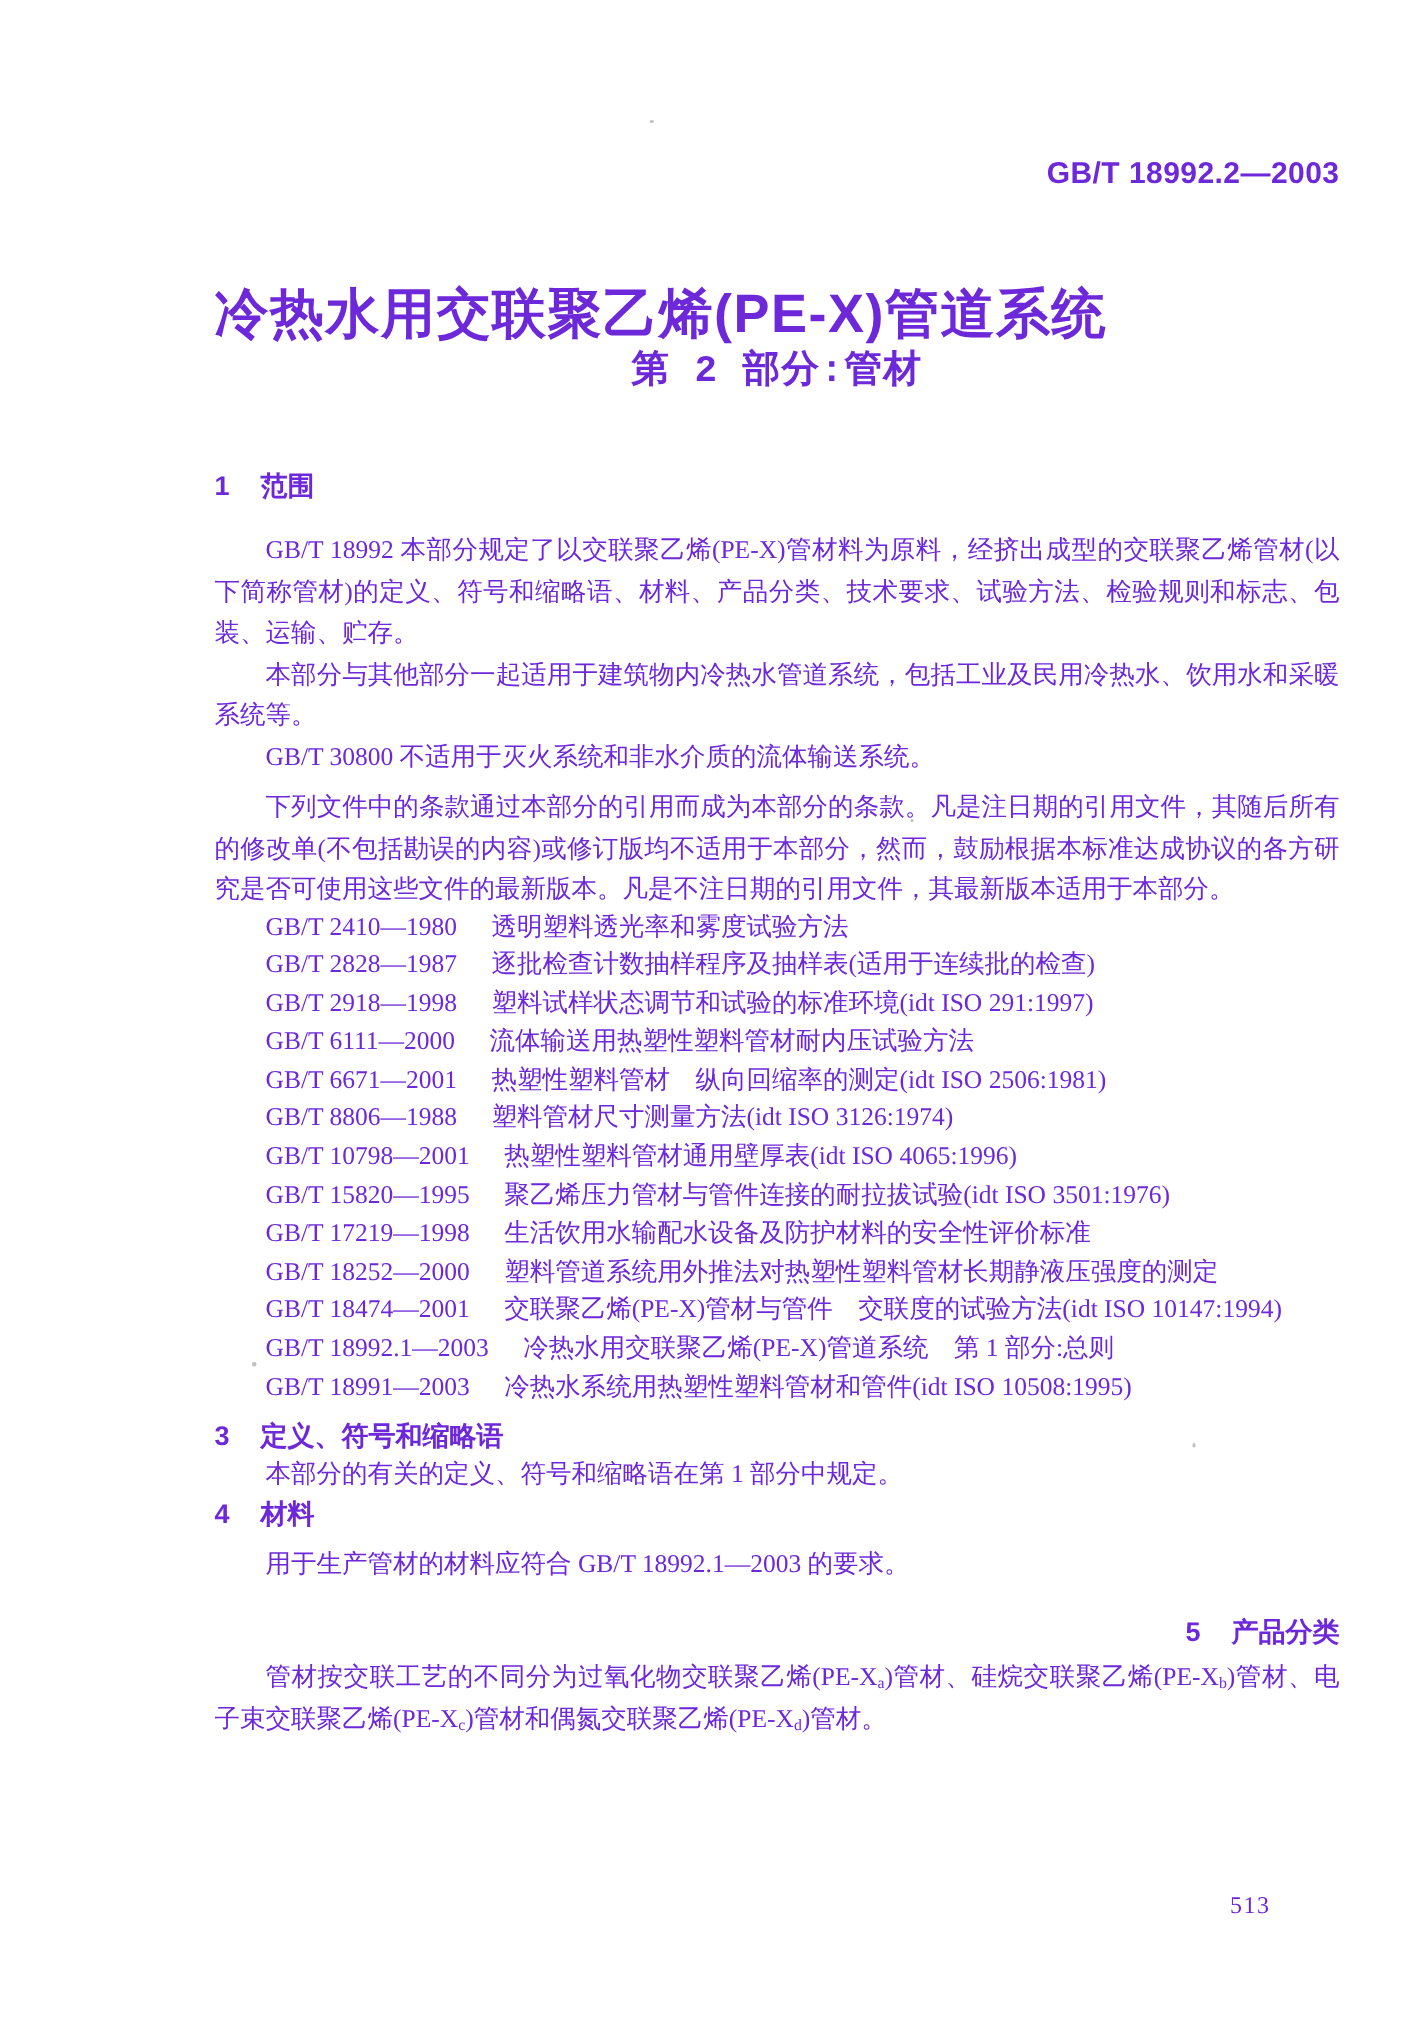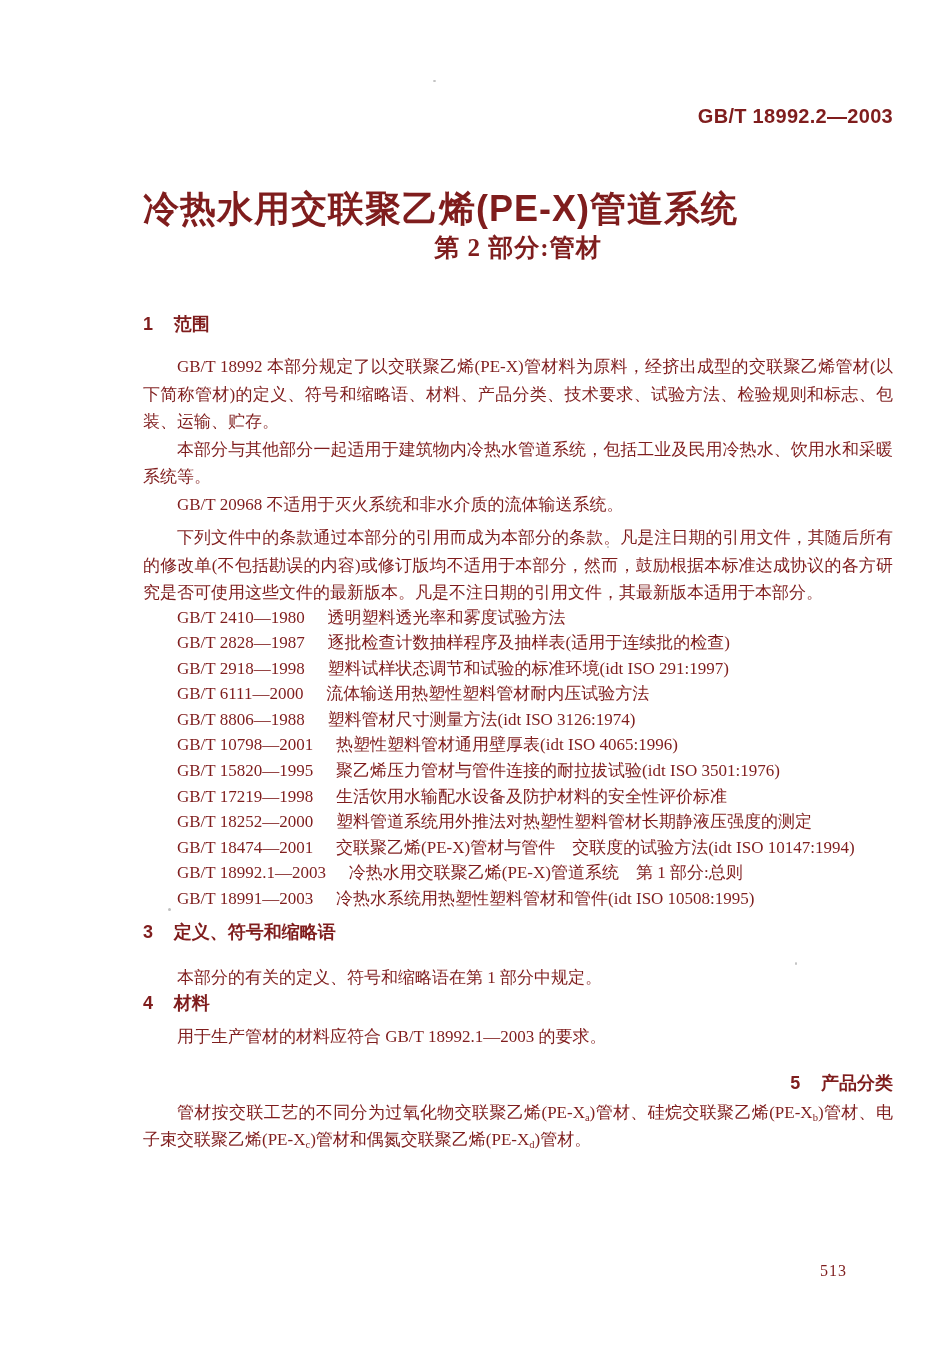--- a/index.html
+++ b/index.html
@@ -2,21 +2,21 @@
 <html lang="zh"><head>
 <meta charset="utf-8">
 <style>
   html,body{margin:0;padding:0;background:#e8e8e8;}
   .page{
     position:relative;
     width:950px;height:1348px;
     background:#ffffff;
     margin:0 auto;
     overflow:hidden;
-    color:#7f1d1d;
+    color:#6d28d9;
     font-family:"Liberation Serif","DejaVu Serif",serif;
   }
   .content{
     position:absolute;
     left:143px;top:0;
     width:750px;
   }
   .doc-number{
     margin-top:104px;
     text-align:right;
@@ -31,21 +31,21 @@
     text-align:left;
     font-family:"Liberation Sans","DejaVu Sans",sans-serif;
     font-weight:700;
     font-size:36px;
     line-height:34px;
     letter-spacing:1px;
   }
   .title-line2{
     margin-top:6px;
     text-align:center;
-    font-family:Liberation Serif, serif;
+    font-family:Liberation Mono, monospace;
     font-weight:700;
     font-size:25px;
     line-height:32px;
     letter-spacing:1px;
   }
   .heading{
     font-family:"Liberation Sans","DejaVu Sans",sans-serif;
     font-weight:700;
     font-size:18px;
     line-height:24px;
@@ -64,21 +64,21 @@
   .mt-intro{margin-top:6px;}
   .refs{margin-top:-2px;}
   .ref{
     padding-left:2em;
     font-size:17px;
     line-height:25.6px;
     white-space:nowrap;
   }
   .ref-code{margin-right:1.35em;}
   .mt-h3{margin-top:8px;}
-  .mt-p3{margin-top:20px;}
+  .mt-p3{margin-top:0;}
   .mt-h4{}
   .mt-p4{margin-top:8px;}
   .mt-h5{margin-top:20px;text-align:right;}
   .mt-h51{margin-top:13px;}
   .mt-p51{margin-top:4px;}
   .body-p sub{
     font-size:0.62em;
     vertical-align:-0.25em;
     line-height:0;
   }
@@ -108,29 +108,30 @@
     <div class="doc-number">GB/T 18992.2—2003</div>
 
     <div class="title-line1">冷热水用交联聚乙烯(PE-X)管道系统</div>
     <div class="title-line2">第 2 部分:管材</div>
 
     <div class="heading mt-h1">
       <span class="h-no">1</span><span>范围</span>
     </div>
     <p class="body-p mt-p1">GB/T 18992 本部分规定了以交联聚乙烯(PE-X)管材料为原料，经挤出成型的交联聚乙烯管材(以下简称管材)的定义、符号和缩略语、材料、产品分类、技术要求、试验方法、检验规则和标志、包装、运输、贮存。</p>
     <p class="body-p">本部分与其他部分一起适用于建筑物内冷热水管道系统，包括工业及民用冷热水、饮用水和采暖系统等。</p>
-    <p class="body-p">GB/T 20968 不适用于灭火系统和非水介质的流体输送系统。</p>
+    <p class="body-p">GB/T 30800 不适用于灭火系统和非水介质的流体输送系统。</p>
 
     <p class="body-p mt-intro">下列文件中的条款通过本部分的引用而成为本部分的条款。凡是注日期的引用文件，其随后所有的修改单(不包括勘误的内容)或修订版均不适用于本部分，然而，鼓励根据本标准达成协议的各方研究是否可使用这些文件的最新版本。凡是不注日期的引用文件，其最新版本适用于本部分。</p>
 
     <div class="refs">
       <div class="ref"><span class="ref-code">GB/T 2410—1980</span><span class="ref-title">透明塑料透光率和雾度试验方法</span></div>
       <div class="ref"><span class="ref-code">GB/T 2828—1987</span><span class="ref-title">逐批检查计数抽样程序及抽样表(适用于连续批的检查)</span></div>
       <div class="ref"><span class="ref-code">GB/T 2918—1998</span><span class="ref-title">塑料试样状态调节和试验的标准环境(idt ISO 291:1997)</span></div>
       <div class="ref"><span class="ref-code">GB/T 6111—2000</span><span class="ref-title">流体输送用热塑性塑料管材耐内压试验方法</span></div>
+      <div class="ref"><span class="ref-code">GB/T 6671—2001</span><span class="ref-title">热塑性塑料管材　纵向回缩率的测定(idt ISO 2506:1981)</span></div>
       <div class="ref"><span class="ref-code">GB/T 8806—1988</span><span class="ref-title">塑料管材尺寸测量方法(idt ISO 3126:1974)</span></div>
       <div class="ref"><span class="ref-code">GB/T 10798—2001</span><span class="ref-title">热塑性塑料管材通用壁厚表(idt ISO 4065:1996)</span></div>
       <div class="ref"><span class="ref-code">GB/T 15820—1995</span><span class="ref-title">聚乙烯压力管材与管件连接的耐拉拔试验(idt ISO 3501:1976)</span></div>
       <div class="ref"><span class="ref-code">GB/T 17219—1998</span><span class="ref-title">生活饮用水输配水设备及防护材料的安全性评价标准</span></div>
       <div class="ref"><span class="ref-code">GB/T 18252—2000</span><span class="ref-title">塑料管道系统用外推法对热塑性塑料管材长期静液压强度的测定</span></div>
       <div class="ref"><span class="ref-code">GB/T 18474—2001</span><span class="ref-title">交联聚乙烯(PE-X)管材与管件　交联度的试验方法(idt ISO 10147:1994)</span></div>
       <div class="ref"><span class="ref-code">GB/T 18992.1—2003</span><span class="ref-title">冷热水用交联聚乙烯(PE-X)管道系统　第 1 部分:总则</span></div>
       <div class="ref"><span class="ref-code">GB/T 18991—2003</span><span class="ref-title">冷热水系统用热塑性塑料管材和管件(idt ISO 10508:1995)</span></div>
     </div>
 

